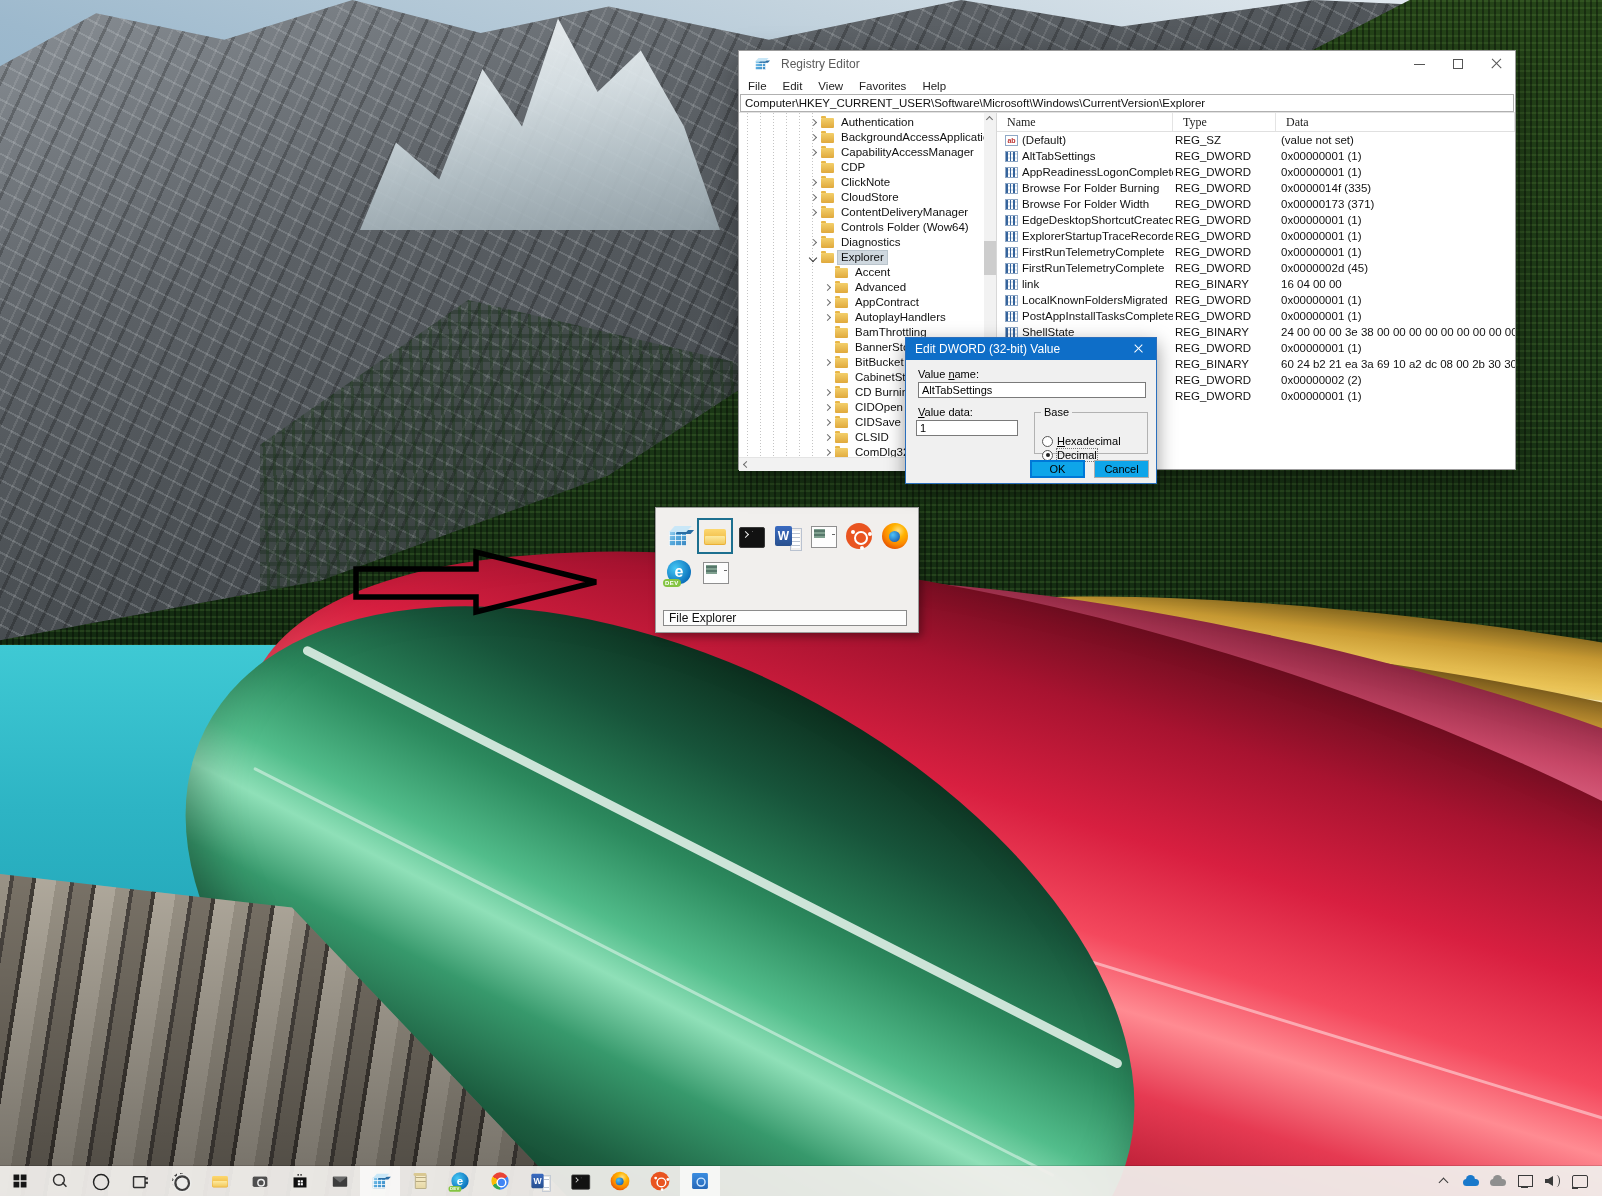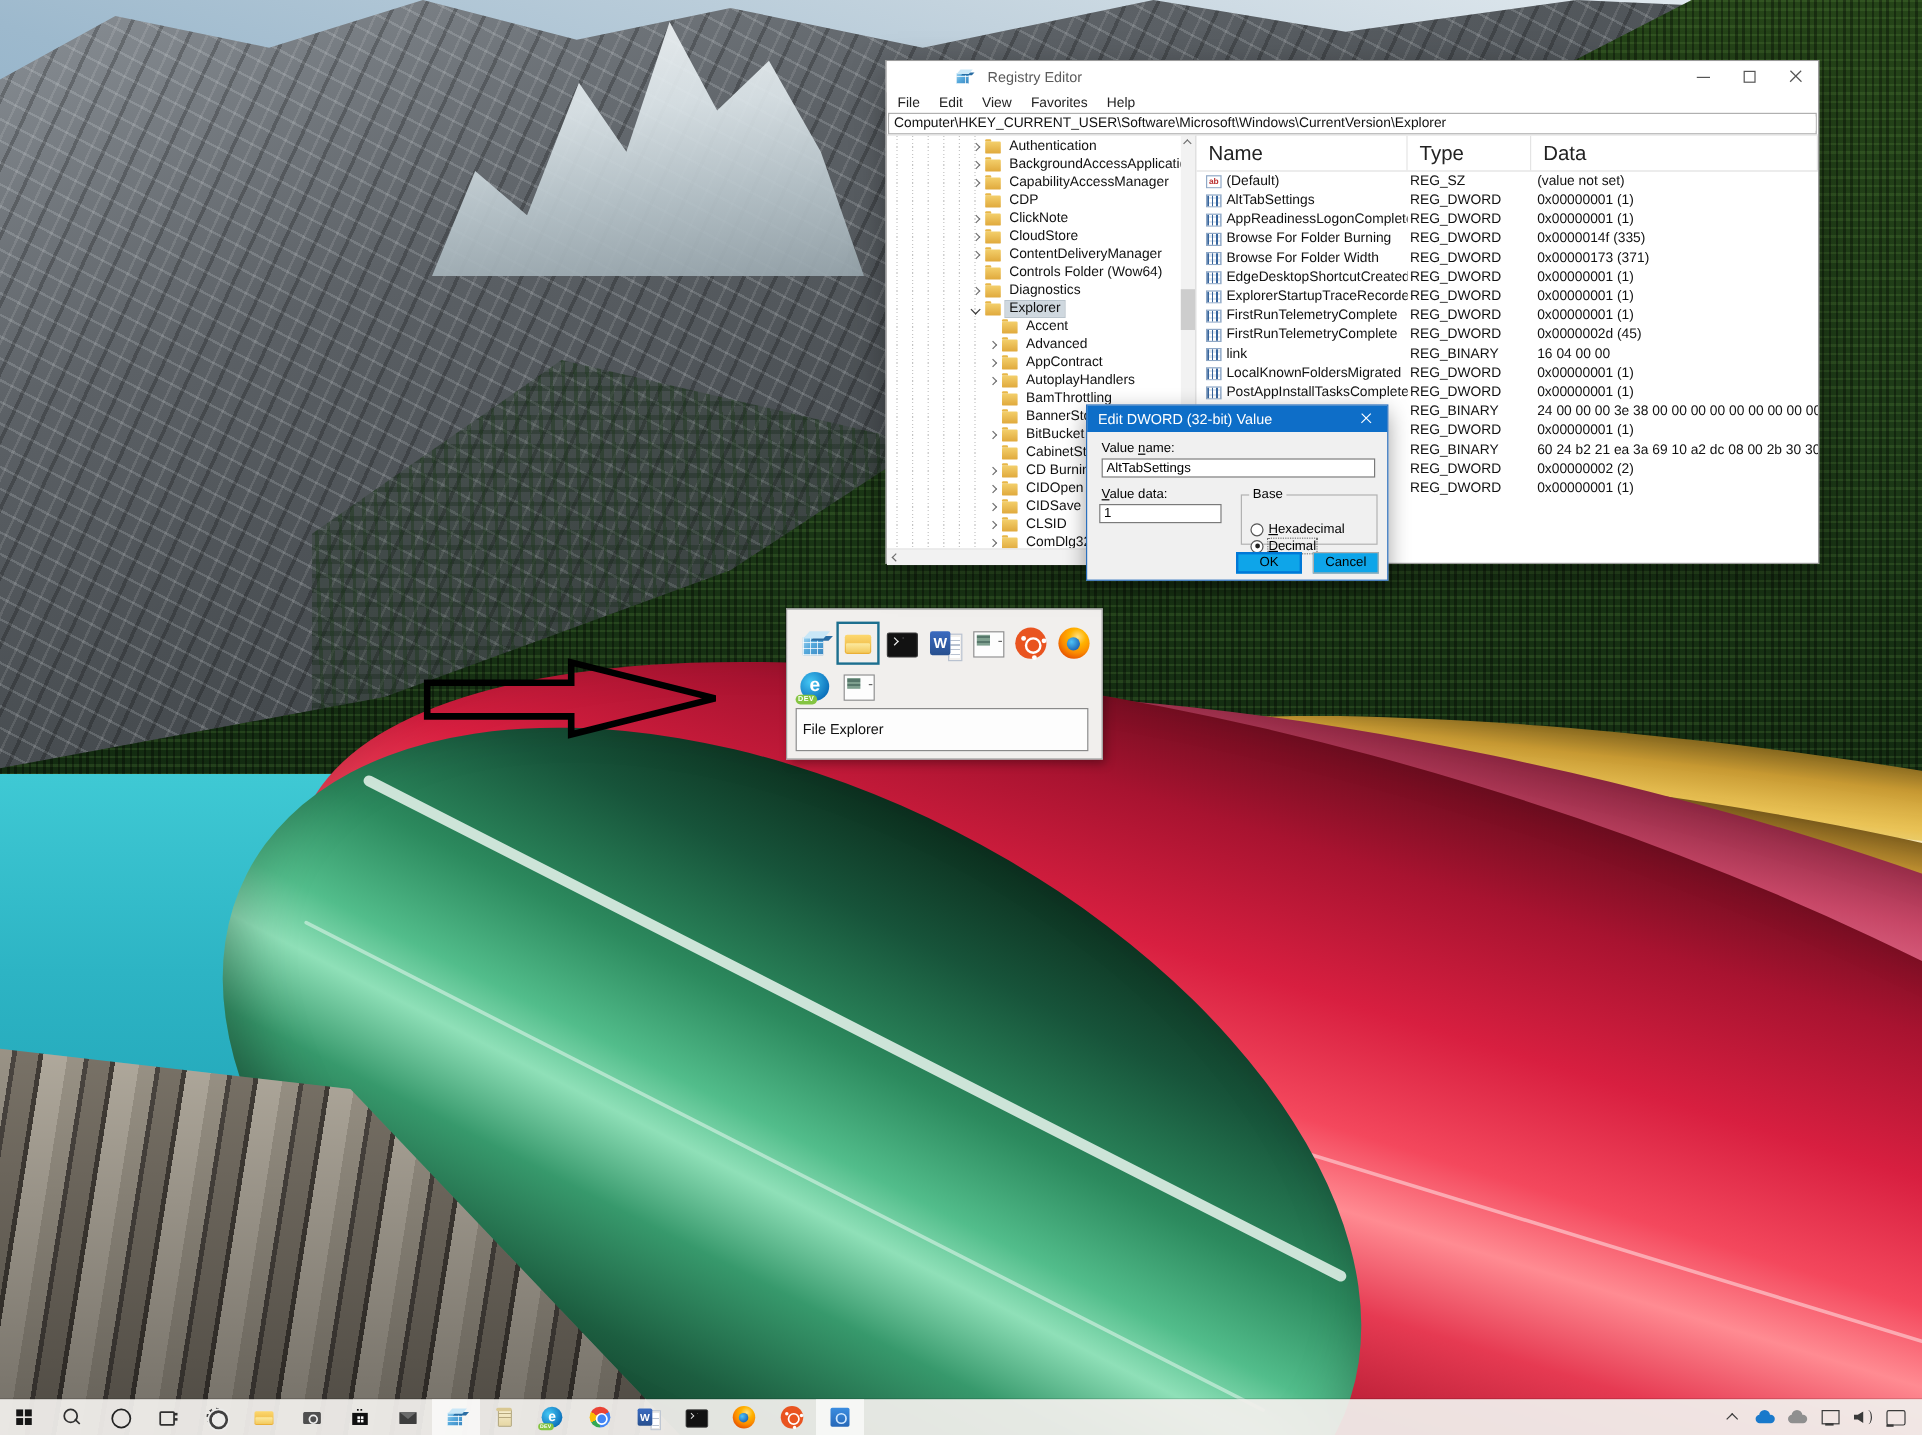--- a/index.html
+++ b/index.html
@@ -54,21 +54,21 @@
       linear-gradient(180deg,rgba(0,0,0,.12),rgba(0,0,0,.45)),
       repeating-linear-gradient(99deg,#cdc5b6 0 20px,#b3ab9c 20px 34px,#56504a 34px 38px,#8d8578 38px 56px,#4c463f 56px 60px);
     clip-path:polygon(0 6%,52% 16%,100% 100%,0 100%);}
 
   
   .annot-arrow{position:absolute;left:343px;top:547px;z-index:2;}
 
   
   .regedit{position:absolute;left:738px;top:50px;width:778px;height:420px;z-index:4;
     background:#fff;border:1px solid #9b9b9b;box-shadow:0 10px 28px rgba(0,0,0,.38);font-size:12px;color:#111;}
-  .titlebar{height:26px;display:flex;align-items:center;background:#fff;padding-left:42px;}
+  .titlebar{height:26px;display:flex;align-items:center;background:#fff;}
   .titlebar .app-ic{margin:0 6px 0 8px;transform:scale(.6);transform-origin:center;}
   .titlebar .title{color:#5a5a5a;font-size:12px;}
   .caption{margin-left:auto;display:flex;height:100%;}
   .caption button{width:38px;height:100%;border:0;background:transparent;position:relative;cursor:default;}
   .glyph-min{position:absolute;left:13px;top:13px;width:11px;height:1px;background:#555;}
   .glyph-max{position:absolute;left:14px;top:8px;width:10px;height:10px;border:1px solid #555;}
   .glyph-close::before,.glyph-close::after{content:"";position:absolute;left:13px;top:12px;width:13px;height:1.4px;background:#555;}
   .glyph-close::before{transform:rotate(45deg);} .glyph-close::after{transform:rotate(-45deg);}
   .menubar{height:17px;display:flex;gap:16px;padding-left:9px;align-items:center;font-size:11.5px;color:#222;}
   .menubar span{cursor:default;}
@@ -102,22 +102,22 @@
   .tlabel{padding:0 3px;line-height:13px;}
   .tree-row.selected .tlabel{background:#cfd8df;outline:1px solid #b9c4cc;}
   .tree-vscroll{position:absolute;right:0;top:0;bottom:14px;width:12px;background:#f2f2f2;}
   .tree-vscroll .up{position:absolute;left:3px;top:4px;width:5px;height:5px;border-left:1.4px solid #6d6d6d;border-top:1.4px solid #6d6d6d;transform:rotate(45deg);}
   .tree-vscroll .thumb{position:absolute;left:0;top:128px;width:12px;height:34px;background:#cdcdcd;}
   .tree-hscroll{position:absolute;left:0;right:0;bottom:0;height:14px;background:#f2f2f2;border-top:1px solid #e4e4e4;}
   .tree-hscroll .left{position:absolute;left:5px;top:4px;width:5px;height:5px;border-left:1.4px solid #6d6d6d;border-bottom:1.4px solid #6d6d6d;transform:rotate(45deg);}
 
   
   .vlist{position:relative;flex:1;overflow:hidden;}
-  .vhead{display:grid;grid-template-columns:176px 103px 1fr;height:30px;align-items:center;
-    border-bottom:1px solid #e0e0e0;color:#222;font-size:17px;}
+  .vhead{display:grid;grid-template-columns:176px 103px 1fr;height:19px;align-items:center;
+    border-bottom:1px solid #e0e0e0;color:#222;font-size:12px;font-family:Liberation Serif, serif;}
   .vhead span{padding-left:10px;border-right:1px solid #e4e4e4;height:100%;display:flex;align-items:center;cursor:default;}
   .vrow{display:grid;grid-template-columns:176px 103px 1fr;height:16px;align-items:center;font-size:11.5px;white-space:nowrap;}
   .vname{display:flex;align-items:center;gap:4px;padding-left:8px;overflow:hidden;}
   .vtype{padding-left:2px;} .vdata{padding-left:5px;overflow:hidden;}
   .vicon{width:13px;height:11px;flex:0 0 13px;font-size:7px;line-height:10px;text-align:center;color:#b33;}
   .vicon.sz{border:1px solid #8fa8c6;background:#fff;font-weight:bold;}
   .vicon.bin{border:1px solid #8fa8c6;background:
     repeating-linear-gradient(90deg,#36649c 0 1.6px,transparent 1.6px 3.6px),
     repeating-linear-gradient(0deg,#fff 0 2px,#dfe8f2 2px 4px);}
 
@@ -230,21 +230,21 @@
   .ic-blueapp::before{content:"";position:absolute;left:3px;top:3px;width:22px;height:22px;border-radius:2px;
     background:linear-gradient(#3b8de0,#2668b8);}
   .ic-blueapp::after{content:"";position:absolute;left:9px;top:9px;width:9px;height:9px;border-radius:50%;border:2px solid #cfe7ff;}
 
   
   .switcher{position:absolute;left:655px;top:507px;width:264px;height:126px;z-index:3;
     background:#f1efed;border:1px solid #9b9b9b;box-shadow:3px 4px 8px rgba(0,0,0,.35);}
   .sw-grid{position:absolute;left:5px;top:10px;width:252px;display:flex;flex-wrap:wrap;}
   .sw-cell{width:36px;height:36px;display:flex;align-items:center;justify-content:center;}
   .sw-cell.selected{border:2px solid #1d6f8f;}
-  .sw-label{position:absolute;left:7px;right:11px;bottom:6px;height:36px;background:#fdfdfd;border:1px solid #8a8a8a;
+  .sw-label{position:absolute;left:7px;right:11px;bottom:6px;height:16px;background:#fdfdfd;border:1px solid #8a8a8a;
     font-size:12px;color:#111;display:flex;align-items:center;padding-left:5px;}
 
   
   .taskbar{position:absolute;left:0;bottom:0;width:100%;height:30px;z-index:10;
     background:rgba(240,238,235,.94);display:flex;align-items:stretch;box-shadow:0 -1px 0 rgba(0,0,0,.12);}
   .tb-left{display:flex;height:100%;}
   .tb-btn{width:40px;height:100%;border:0;background:transparent;display:flex;align-items:center;justify-content:center;padding:0;cursor:default;}
   .tb-btn.active{background:rgba(255,255,255,.66);}
   .tb-btn .icbox{transform:scale(.72);transform-origin:center;}
   .tb-tray{margin-left:auto;display:flex;align-items:center;padding-right:10px;}

